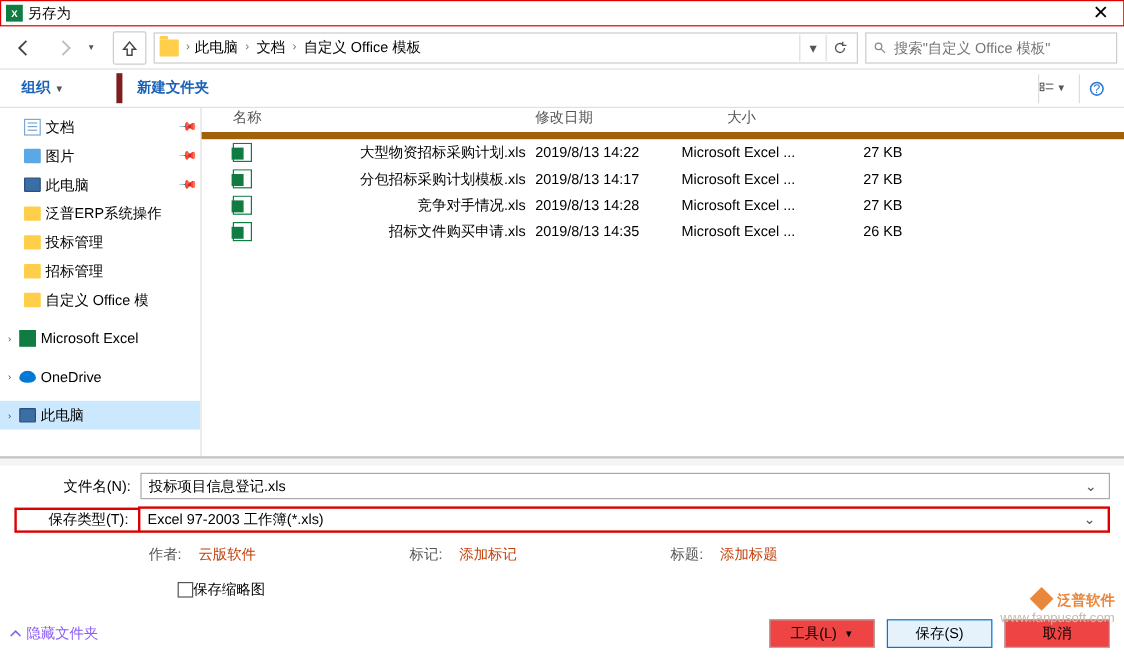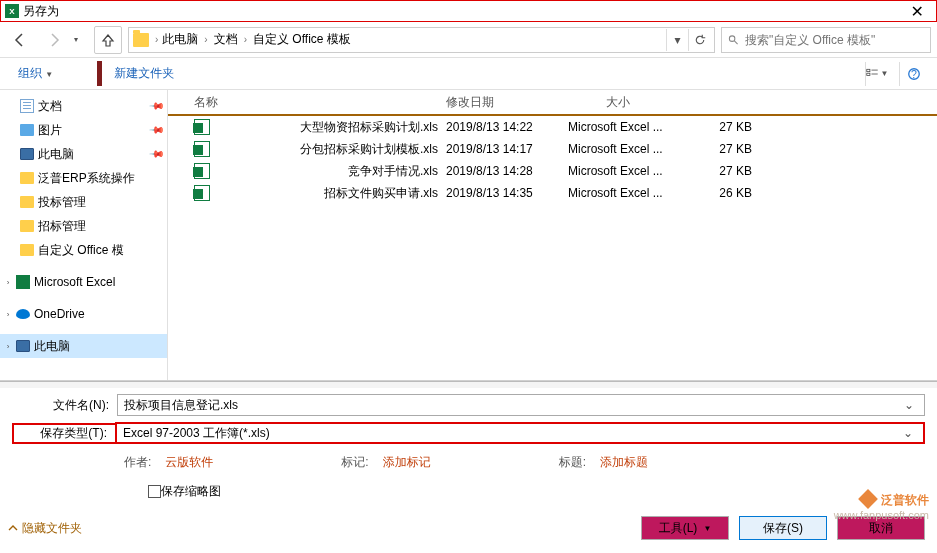--- a/index.html
+++ b/index.html
@@ -23,42 +23,42 @@
 .crumbs { display: flex; align-items: center; gap: 2px; }
 .crumb { padding: 2px 4px; cursor: pointer; }
 .crumb-sep { color: #777; font-size: 10px; }
 .addr-right { margin-left: auto; display: flex; }
 .addr-icon { width: 22px; height: 22px; display: inline-flex; align-items: center; justify-content: center; color: #555; border-left: 1px solid #ddd; }
 .search-box { width: 210px; height: 26px; border: 1px solid #ccc; display: flex; align-items: center; padding: 0 6px; color: #888; gap: 6px; }
 .search-box svg { width: 12px; height: 12px; }
 .search-box input { border: none; outline: none; width: 100%; color: #888; font-size: 12px; }
 
 .toolbar { height: 32px; display: flex; align-items: center; padding: 0 10px; gap: 6px; border-bottom: 1px solid #e0e0e0; }
-.tool-btn { padding: 4px 8px; color: #1a62b8; cursor: pointer; }
+.tool-btn { padding: 4px 8px; color: #1a62b8; cursor: pointer; font-weight: bold; }
 .tool-btn + .tool-btn { border-left: 5px solid #7f1d1d; padding-left: 12px; margin-left: 30px; }
 .tool-spacer { flex: 1; }
 .view-btn { width: 28px; height: 24px; display: inline-flex; align-items: center; justify-content: center; border-left: 1px solid #ddd; cursor: pointer; color: #444; }
 
 .main-area { display: flex; height: 290px; }
 .sidebar { width: 168px; border-right: 1px solid #e0e0e0; overflow-y: auto; padding: 4px 0; }
 .tree-item { display: flex; align-items: center; height: 24px; padding: 0 4px; cursor: pointer; gap: 4px; position: relative; }
 .tree-item.selected { background: #cce8ff; }
 .tree-indent-1 { padding-left: 20px; }
 .tree-caret { width: 8px; font-size: 8px; color: #555; display: inline-block; text-align: center; }
 .pin { margin-left: auto; color: #888; font-size: 10px; transform: rotate(45deg); }
 .doc-icon { width: 14px; height: 14px; background: #fff; border: 1px solid #7aa7d4; position: relative; }
 .doc-icon::after { content: ""; position: absolute; top: 2px; left: 2px; right: 2px; height: 1px; background: #7aa7d4; box-shadow: 0 3px 0 #7aa7d4, 0 6px 0 #7aa7d4; }
 .pic-icon { width: 14px; height: 12px; background: #5aa9e6; border-radius: 1px; }
 .pc-icon { width: 14px; height: 12px; background: #3a6ea5; border: 1px solid #2a5080; border-radius: 1px; }
 .fold-y { width: 14px; height: 12px; background: #ffcf4b; border-radius: 1px; }
 .xl-icon { width: 14px; height: 14px; background: #107c41; }
 .od-icon { width: 14px; height: 10px; background: #0078d4; border-radius: 50% 50% 50% 50% / 60% 60% 40% 40%; }
 
 .file-pane { flex: 1; position: relative; }
-.file-header { height: 26px; display: flex; align-items: center; padding: 0 22px; color: #555; border-bottom: 2px solid #a16207; }
+.file-header { height: 26px; display: flex; align-items: flex-start; padding: 0 22px; color: #555; border-bottom: 6px solid #a16207; }
 .file-header > div { padding: 0 4px; }
 .col-name { width: 252px; }
 .col-date { width: 122px; }
 .col-type { width: 122px; }
 .col-size { width: 70px; text-align: right; }
 .file-row { height: 22px; display: flex; align-items: center; padding: 0 22px; cursor: pointer; }
 .file-row > div { padding: 0 4px; white-space: nowrap; overflow: hidden; text-overflow: ellipsis; justify-content: space-between; }
 .file-row .file-cell-icon { width: 16px; height: 16px; margin-right: 4px; flex-shrink: 0; }
 .xls-file-icon { width: 16px; height: 16px; background: #fff; border: 1px solid #107c41; position: relative; }
 .xls-file-icon::after { content: ""; position: absolute; left: -2px; top: 3px; width: 10px; height: 10px; background: #107c41; }
@@ -76,24 +76,24 @@
 
 .metadata-row { display: flex; align-items: center; padding: 4px 0 10px 112px; gap: 14px; }
 .metadata-row .meta-label { color: #555; }
 .metadata-row .meta-val.blue { color: #c2410c; cursor: pointer; }
 .metadata-row .meta-gap { width: 100px; }
 
 .thumb-row { padding: 2px 0 10px 136px; display: flex; align-items: center; gap: 0; }
 .checkbox { width: 13px; height: 13px; border: 1px solid #555; display: inline-block; }
 
 .button-row { display: flex; align-items: center; padding: 6px 12px 8px 8px; gap: 10px; }
-.hide-folders { display: flex; align-items: center; gap: 4px; color: #a16207; cursor: pointer; }
+.hide-folders { display: flex; align-items: center; gap: 4px; color: #8b5cf6; cursor: pointer; }
 .hide-folders svg { width: 10px; height: 10px; }
 .button-row .spacer { flex: 1; }
-.win-btn { min-width: 88px; height: 24px; border: 1px solid #adadad; background: #be185d; display: inline-flex; align-items: center; justify-content: center; cursor: pointer; padding: 0 12px; gap: 6px; }
+.win-btn { min-width: 88px; height: 24px; border: 1px solid #adadad; background: #ef4444; display: inline-flex; align-items: center; justify-content: center; cursor: pointer; padding: 0 12px; gap: 6px; }
 .win-btn.default { border: 1px solid #0078d4; background: #e5f1fb; }
 .win-btn .caret { font-size: 8px; }
 
 .watermark { position: absolute; right: 8px; bottom: 32px; text-align: right; font-size: 14px; pointer-events: none; }
 .watermark .wm1 { color: #e9873c; font-weight: bold; font-size: 16px; }
 .watermark .wm2 { color: #c9b9a8; font-size: 11px; }
 .watermark .cube { display: inline-block; width: 14px; height: 14px; background: #e9873c; transform: rotate(45deg); margin-right: 6px; vertical-align: -2px; }
 </style>
 </head>
 <body>

